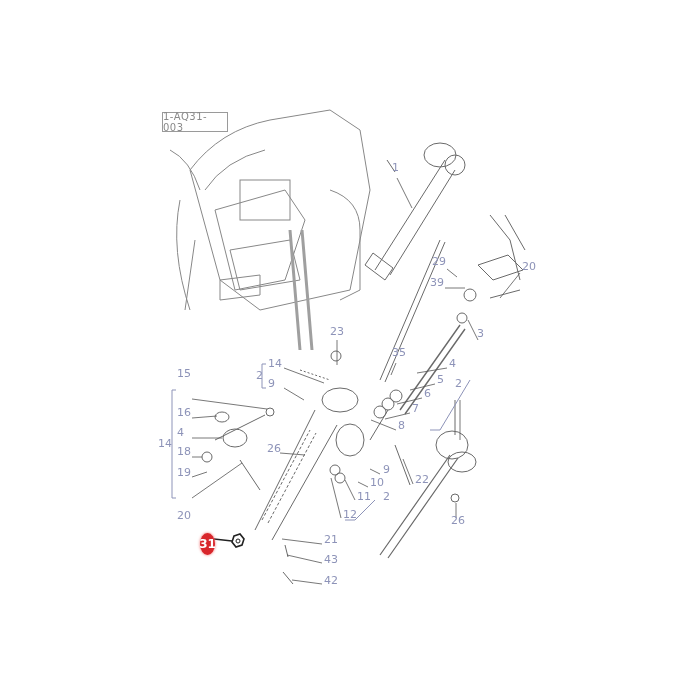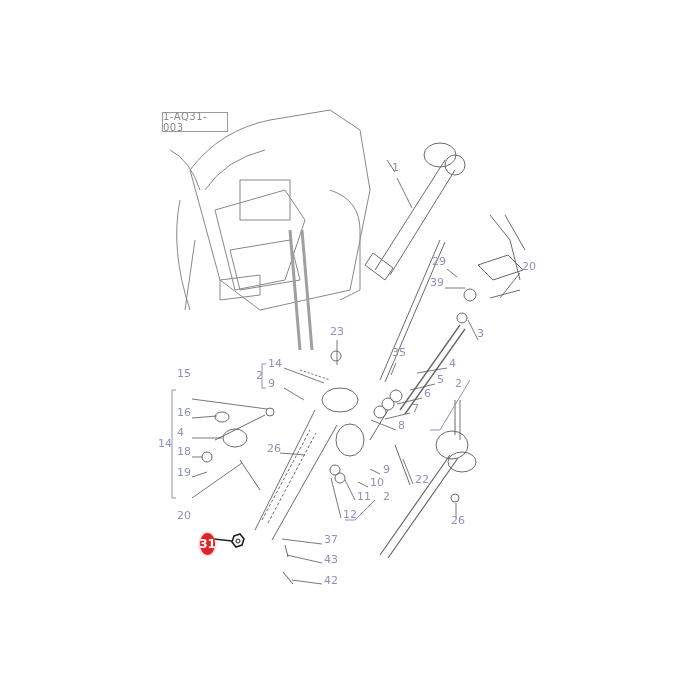--- a/index.html
+++ b/index.html
@@ -135,16 +135,16 @@
   <span class="lbl" style="left:177px;top:467px">19</span>
   <span class="lbl" style="left:177px;top:510px">20</span>
   <span class="lbl" style="left:267px;top:443px">26</span>
   <span class="lbl" style="left:383px;top:464px">9</span>
   <span class="lbl" style="left:370px;top:477px">10</span>
   <span class="lbl" style="left:357px;top:491px">11</span>
   <span class="lbl" style="left:383px;top:491px">2</span>
   <span class="lbl" style="left:343px;top:509px">12</span>
   <span class="lbl" style="left:415px;top:474px">22</span>
   <span class="lbl" style="left:451px;top:515px">26</span>
-  <span class="lbl" style="left:324px;top:534px">37</span>
+  <span class="lbl" style="left:324px;top:534px">21</span>
   <span class="lbl" style="left:324px;top:554px">43</span>
   <span class="lbl" style="left:324px;top:575px">42</span>
 </div>
 
 </body></html>

